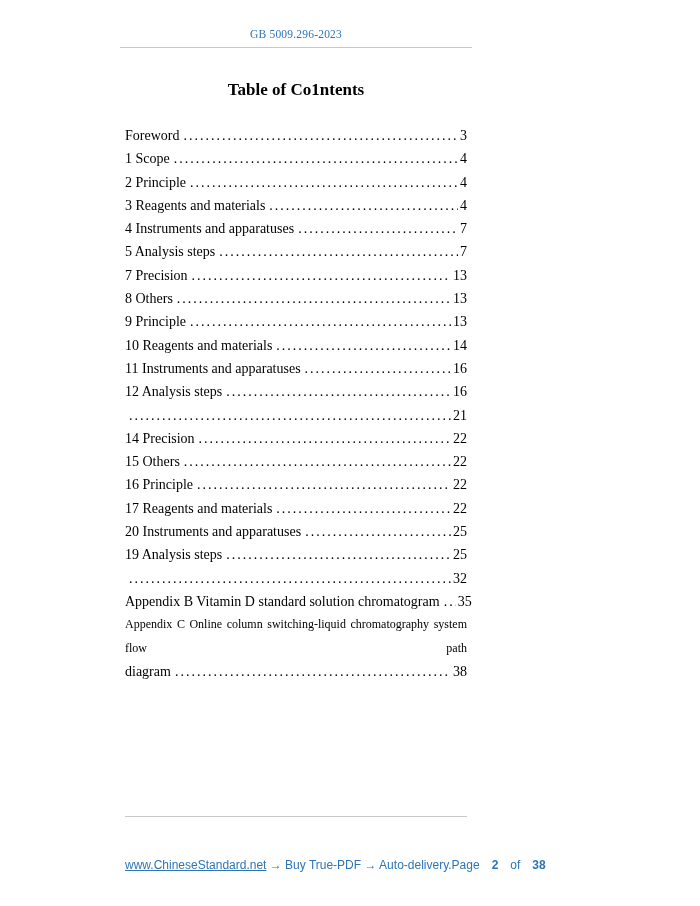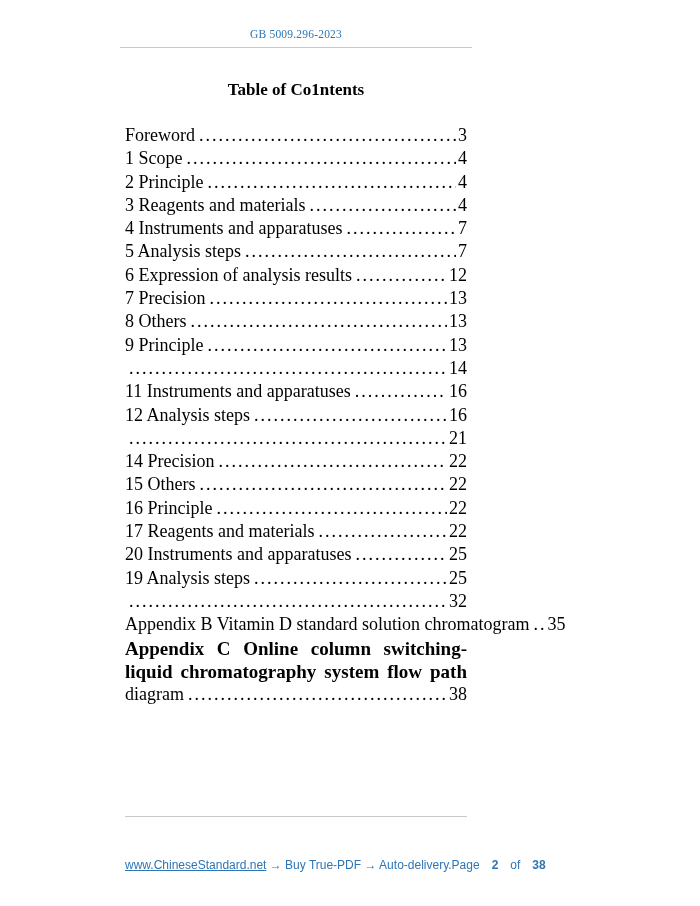--- a/index.html
+++ b/index.html
@@ -34,43 +34,42 @@
   .toc-title{
     text-align:center;
     font-size:17px;
     font-weight:bold;
     margin:6px 0 24px 0;
   }
   .toc-row{
     display:flex;
     align-items:flex-end;
     line-height:23.3px;
-    font-size:18px;
+    font-size:14px;
     white-space:nowrap;
   }
   .toc-row .label{flex:0 0 auto;}
   .leader{
     flex:1 1 auto;
     overflow:hidden;
     white-space:nowrap;
     margin:0 2px 0 4px;
     min-width:12px;
   }
   .leader::after{
     content:"..........................................................................................................................................................................................";
     letter-spacing:2px;
   }
   .pagenum{flex:0 0 auto;text-align:right;}
   .appc-line1{
-    font-size:19px;
+    font-size:12px;
     line-height:23.3px;
     text-align:justify;
     text-align-last:justify;
     white-space:normal;
-    font-weight:bold;
   }
   
   .doc-footer{position:absolute;left:125px;right:125px;bottom:34px;}
   .footer-rule{margin-bottom:9px;}
   .footer-row{
     display:flex;
     justify-content:space-between;
     align-items:baseline;
     font-family:"Liberation Sans","DejaVu Sans",sans-serif;
     font-size:12px;
@@ -124,40 +123,36 @@
           <span class="label">4 Instruments and apparatuses</span>
           <span class="leader"></span>
           <span class="pagenum">7</span>
         </div>
         <div class="toc-row">
           <span class="label">5 Analysis steps</span>
           <span class="leader"></span>
           <span class="pagenum">7</span>
         </div>
         <div class="toc-row">
-          <span class="label">6 Expression of analysis results</span>
-          <span class="leader"></span>
-          <span class="pagenum">12</span>
-        </div>
-        <div class="toc-row">
           <span class="label">7 Precision</span>
           <span class="leader"></span>
           <span class="pagenum">13</span>
         </div>
         <div class="toc-row">
           <span class="label">8 Others</span>
           <span class="leader"></span>
           <span class="pagenum">13</span>
         </div>
         <div class="toc-row">
           <span class="label">9 Principle</span>
           <span class="leader"></span>
           <span class="pagenum">13</span>
         </div>
         <div class="toc-row">
+          <span class="label">10 Reagents and materials</span>
           <span class="leader"></span>
           <span class="pagenum">14</span>
         </div>
         <div class="toc-row">
           <span class="label">11 Instruments and apparatuses</span>
           <span class="leader"></span>
           <span class="pagenum">16</span>
         </div>
         <div class="toc-row">
           <span class="label">12 Analysis steps</span>

